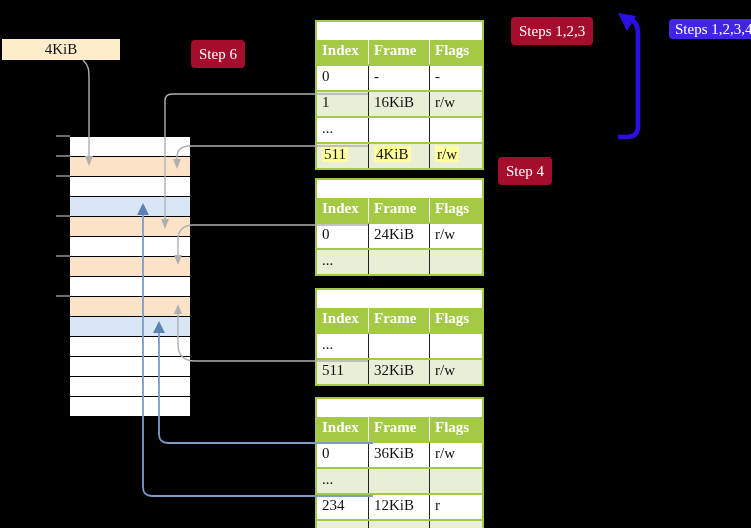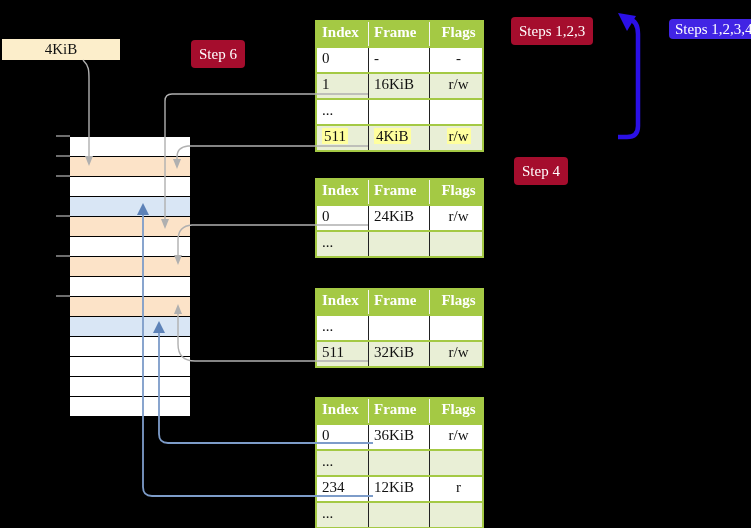--- a/index.html
+++ b/index.html
@@ -15,39 +15,39 @@
   }
   .badge{
     position:absolute;border-radius:4px;color:#fff;
     font-size:15px;line-height:20px;padding:4px 8px;white-space:nowrap;
   }
   .badge.red{background:var(--badge-red);}
   .badge.blue{background:var(--badge-blue);margin-left:20px;}
   #badge-step0{left:191px;top:40px;}
   #badge-steps123{left:511px;top:17px;}
   #badge-steps1234{left:649px;top:19px;padding:0 6px;}
-  #badge-step4{left:514px;top:157px;}
+  #badge-step4{left:498px;top:157px;}
   
   .memstrip{position:absolute;left:70px;top:136px;width:120px;border-top:1px solid #000;}
   .frame{height:19px;border-bottom:1px solid #000;background:#fff;}
   .frame[data-color="pagetable"]{background:var(--frame-peach);}
   .frame[data-color="mapped"]{background:var(--frame-blue);}
   .frame[data-color="free"]{background:#ffffff;}
   
   .ptable{
     position:absolute;width:165px;background:#fff;
     border:2px solid var(--table-green);color:#111;font-size:15px;
   }
   .trow{display:flex;height:24px;border-top:2px solid var(--table-green);}
-  .trow.thead{border-top:none;background:var(--table-green);}
+  .trow.thead{border-top:none;background:var(--table-green);margin-top:18px;}
   .trow[data-shade="green"]{background:var(--row-green);}
   .cell{box-sizing:border-box;padding-top:2px;padding-left:5px;border-right:1px solid #222;overflow:hidden;}
   .c1{width:52px;}
   .c2{width:61px;}
-  .c3{flex:1;border-right:none;text-align:center;}
+  .c3{flex:1;border-right:none;}
   .th{color:#fff;font-weight:bold;border-right:1px solid #f6f6f6;}
   .th.c3{border-right:none;}
   .trow[data-hl="yes"] .ct{background:var(--hl-yellow);padding:0 2px;}
   #ptable1{left:315px;top:20px;}
   #ptable2{left:315px;top:178px;}
   #ptable3{left:315px;top:288px;}
   #ptable4{left:315px;top:397px;}
   
   #wires{position:absolute;left:0;top:0;pointer-events:none;}
   .wire-gray{fill:none;stroke:var(--conn-gray);stroke-width:1.4;}

